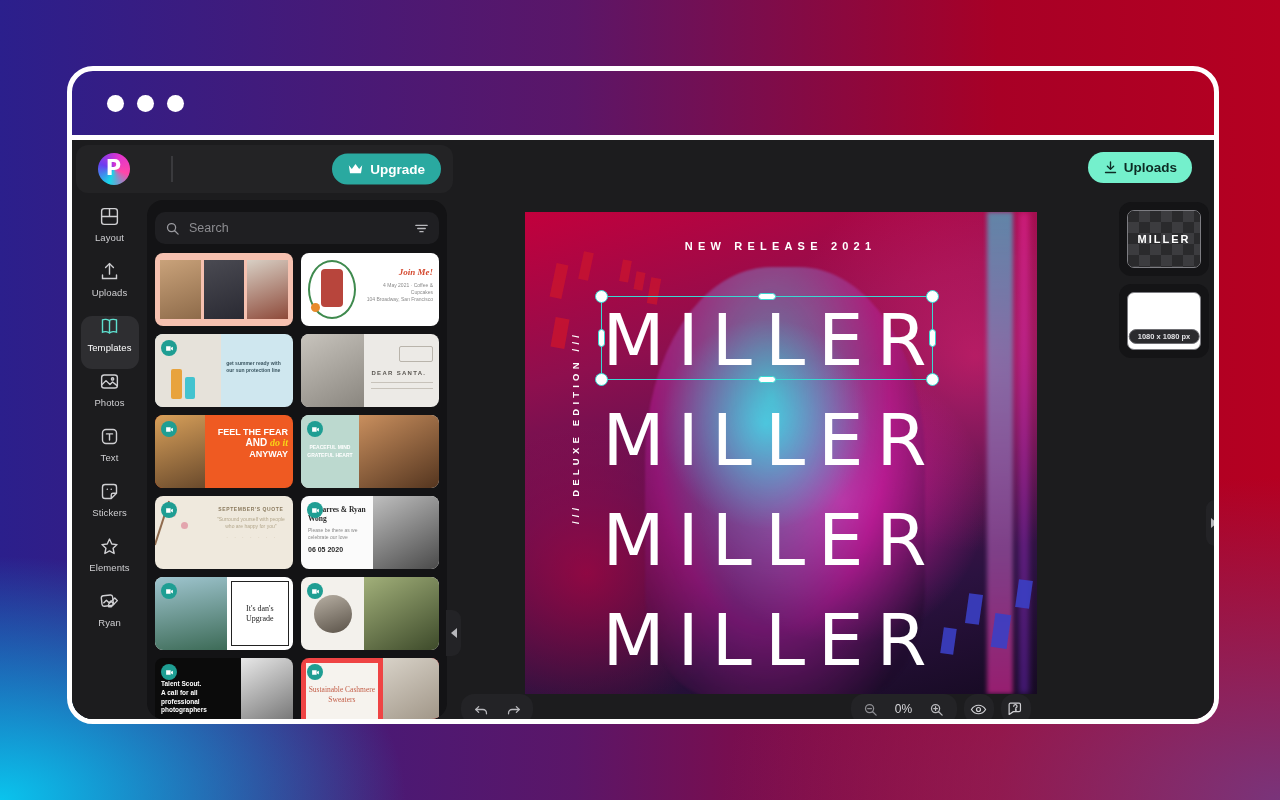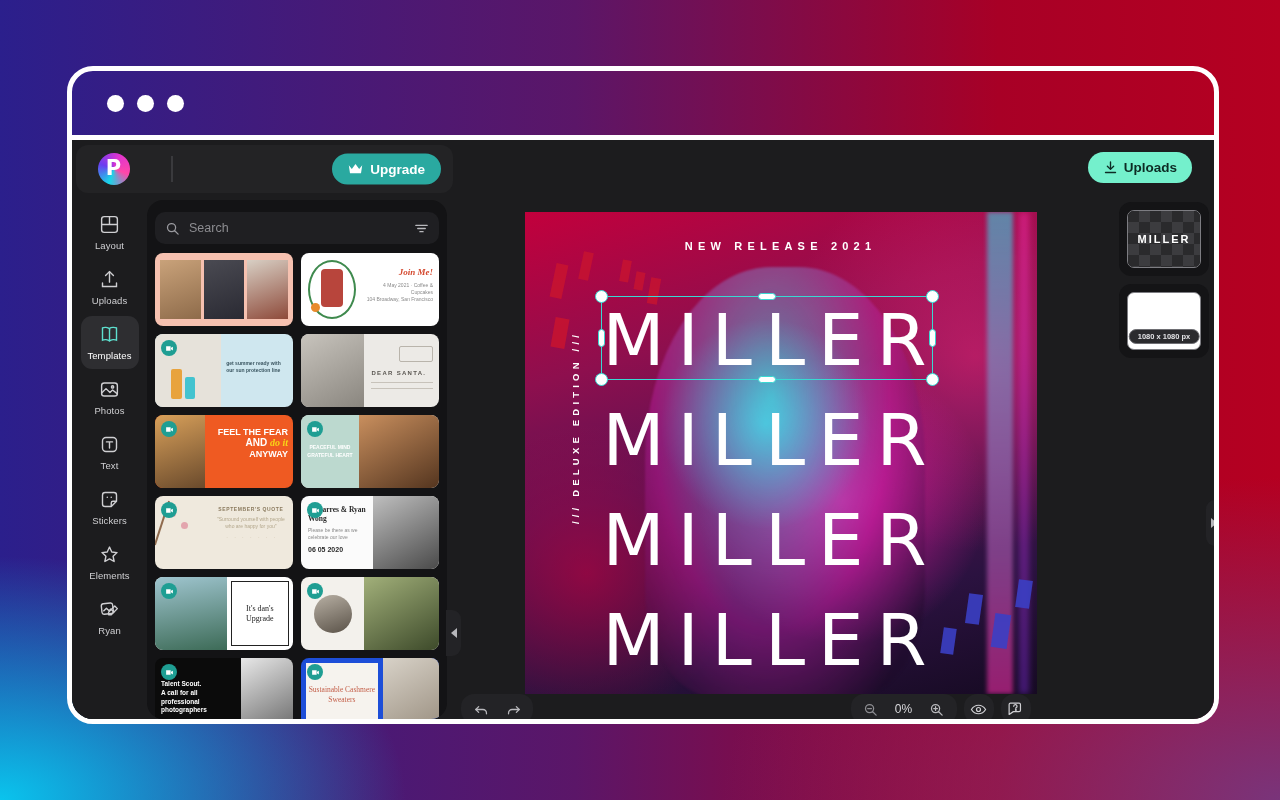--- a/index.html
+++ b/index.html
@@ -123,21 +123,21 @@
   
   .rail {
     width: 75px; flex: none;
     background: #1c1c1e;
     padding-top: 8px;
     display: flex; flex-direction: column; align-items: center;
     gap: 2px;
   }
   .rail-item {
     width: 58px; height: 53px;
-    display: flex; flex-direction: column; align-items: center; justify-content: center;
+    display: flex; flex-direction: column; align-items: center; justify-content: flex-start;
     gap: 5px;
     border-radius: 11px;
     cursor: pointer;
     color: #cfcfd2;
   }
   .rail-item.active { background: #2e2e31; }
   .rail-item.active .rail-label,
   .rail-item.active svg { color: #ffffff; stroke: #ffffff; }
   .rail-item.active .ico-templates { stroke: #5ee0cf; }
   .rail-label { font-size: 9.5px; letter-spacing: .1px; }
@@ -650,21 +650,21 @@
                 </svg>
             </div>
             <div class="thumb">
               <div style="width:62%;padding:22px 5px 0 6px">
                 <div style="color:#fff;font-size:6.5px;font-weight:700;line-height:1.35">Talent Scout.<br>A call for all professional<br>photographers</div>
               </div>
               <div style="flex:1;background:linear-gradient(150deg,#e8e8e8,#6a6a6a)"></div>
             </div>
           </div>
 
-          <div class="card" style="background:#1d4ed8">
+          <div class="card" style="background:#ef4444">
             <div class="badge">
               <svg viewBox="0 0 24 24" fill="#fff">
                   <path d="M3 6h12v12H3z"></path>
                   <path d="M16 10l5-3v10l-5-3z"></path>
                 </svg>
             </div>
             <div class="thumb">
               <div style="width:52%;background:#f6f3ee;margin:5px;display:flex;align-items:center;justify-content:center">
                 <div style="color:#c4604a;font-size:7.5px;font-family:'Liberation Serif',serif;text-align:center;line-height:1.3">Sustainable Cashmere Sweaters</div>
               </div>

